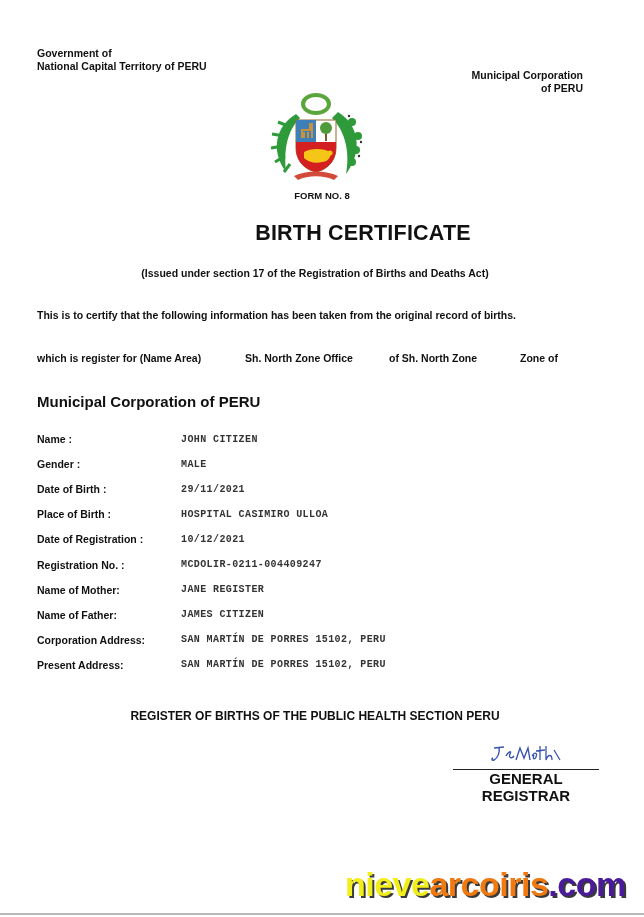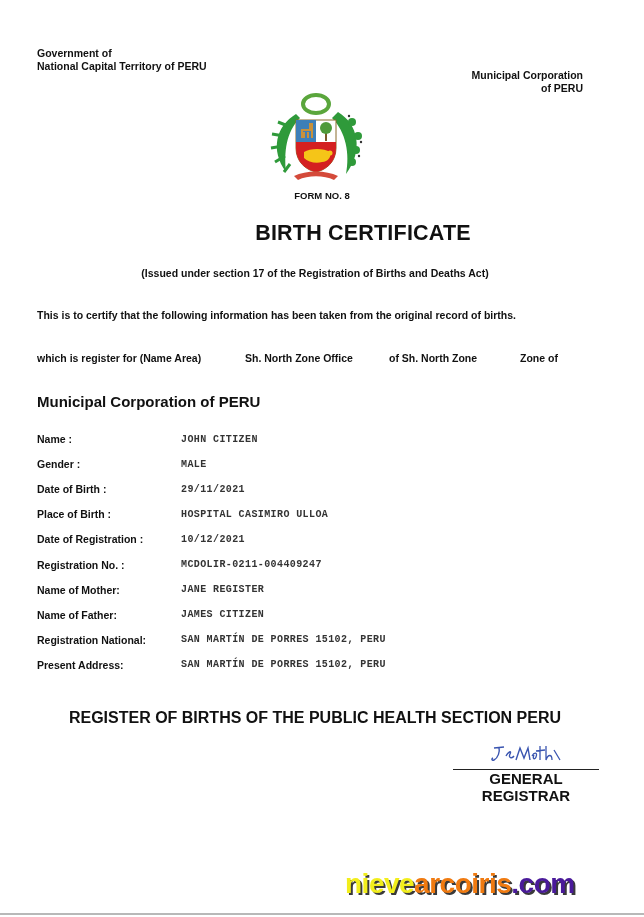--- a/index.html
+++ b/index.html
@@ -73,21 +73,21 @@
       left: 181px;
       font-family: "Liberation Mono", monospace;
       font-size: 10px;
       color: #333333;
       letter-spacing: 0.4px;
     }
 
     .register-line {
       left: 0; width: 630px; top: 709px;
       text-align: center;
-      font-size: 16px; font-weight: bold;
+      font-size: 12px; font-weight: bold;
     }
 
     .signature {
       left: 488px; top: 742px;
       width: 74px; height: 24px;
     }
     .sig-line {
       left: 453px; top: 769px;
       width: 146px; height: 0;
       border-top: 1px solid #222;
@@ -95,21 +95,21 @@
     .registrar {
       left: 453px; width: 146px; top: 770px;
       text-align: center;
       font-size: 15px;
     }
 
     .watermark {
       left: 345px; top: 864px;
       font-family: "Liberation Sans", sans-serif;
       font-weight: bold;
-      font-size: 28px;
+      font-size: 34px;
       letter-spacing: -0.5px;
       line-height: 40px;
       text-shadow: 2px 2px 0 #3a3a3a;
     }
     .wm-yellow { color: #f2ee1c; }
     .wm-orange { color: #f07a10; }
     .wm-purple { color: #4a1a9a; }
 
     .bottom-rule {
       left: 0; top: 913px; width: 644px; height: 2px;
@@ -191,21 +191,21 @@
 
 <div class="abs field-label" style="top:559px">Registration No. :</div>
 <div class="abs field-value" style="top:559px">MCDOLIR-0211-004409247</div>
 
 <div class="abs field-label" style="top:584px">Name of Mother:</div>
 <div class="abs field-value" style="top:584px">JANE REGISTER</div>
 
 <div class="abs field-label" style="top:609px">Name of Father:</div>
 <div class="abs field-value" style="top:609px">JAMES CITIZEN</div>
 
-<div class="abs field-label" style="top:634px">Registration  National:</div>
+<div class="abs field-label" style="top:634px">Corporation  Address:</div>
 <div class="abs field-value" style="top:634px">SAN MARTÍN DE PORRES 15102, PERU</div>
 
 <div class="abs field-label" style="top:659px">Present  Address:</div>
 <div class="abs field-value" style="top:659px">SAN MARTÍN DE PORRES 15102, PERU</div>
 
 <div class="abs register-line">REGISTER OF BIRTHS OF THE PUBLIC HEALTH SECTION PERU</div>
 
 <div class="abs signature">
   <svg width="74" height="24" viewBox="0 0 74 24">
     <path d="M6 6 L16 5 M11 5 C12 10, 10 16, 6 18 C4 19, 3 17, 5 16" stroke="#3a55b0" stroke-width="1.4" fill="none"></path>

